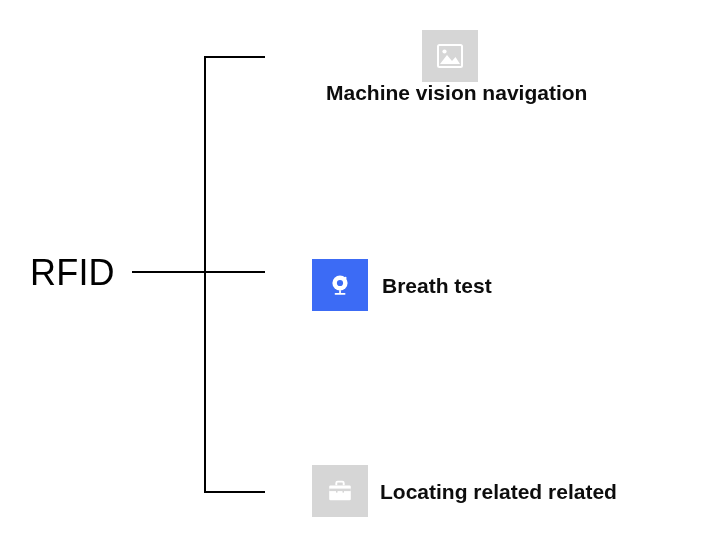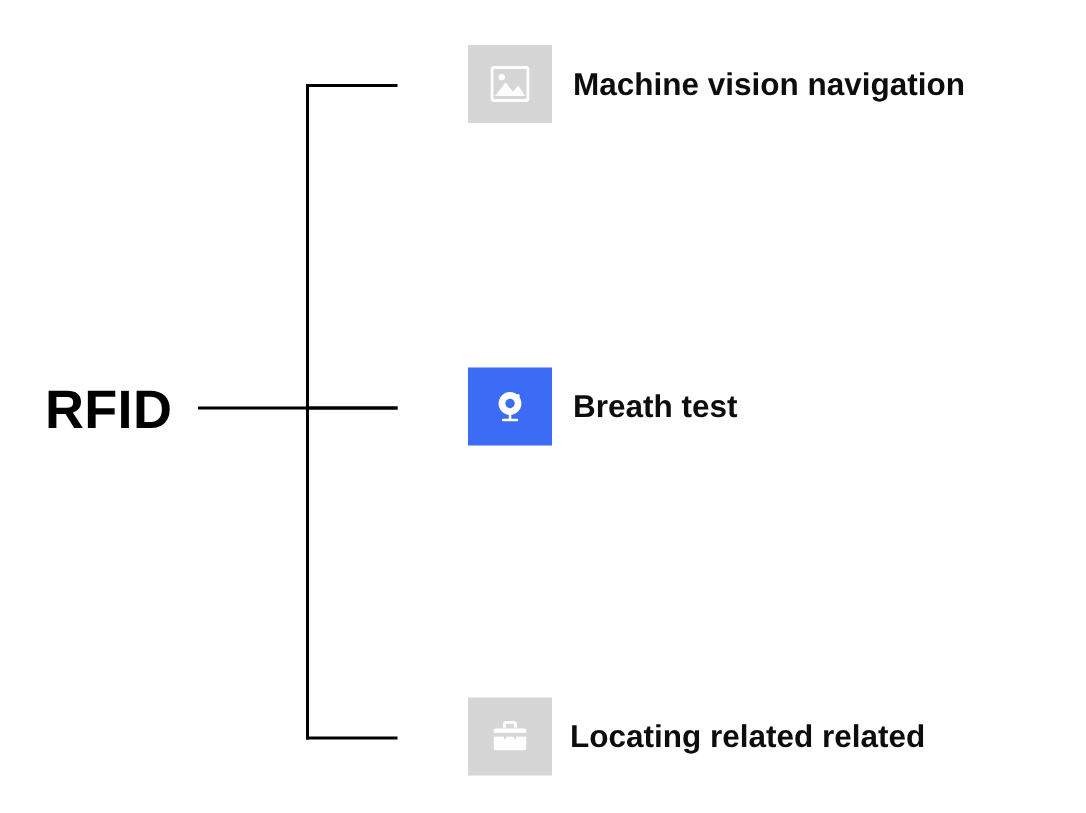--- a/index.html
+++ b/index.html
@@ -23,21 +23,21 @@
 
   
   .root-label {
     position: absolute;
     left: 30px;
     top: 250px;
     width: 90px;
     height: 46px;
     line-height: 46px;
     font-size: 36px;
-    font-weight: 700;
+    font-weight: 400;
     color: #000000;
     letter-spacing: 0.2px;
     white-space: nowrap;
   }
 
   
   .conn {
     position: absolute;
     background: #000000;
   }
@@ -62,22 +62,22 @@
   .conn-arm-middle { top: 271px; }
   .conn-arm-bottom { top: 491px; }
 
   
   .branch {
     position: absolute;
     left: 312px;
     display: flex;
     align-items: center;
   }
-  .branch-1 { top: 30px; }
-  .branch-2 { top: 245px; }
+  .branch-1 { top: 30px; flex-direction: column; }
+  .branch-2 { top: 259px; }
   .branch-3 { top: 465px; }
 
   .icon-tile {
     width: 56px;
     height: 52px;
     flex: 0 0 auto;
     display: flex;
     align-items: center;
     justify-content: center;
   }

